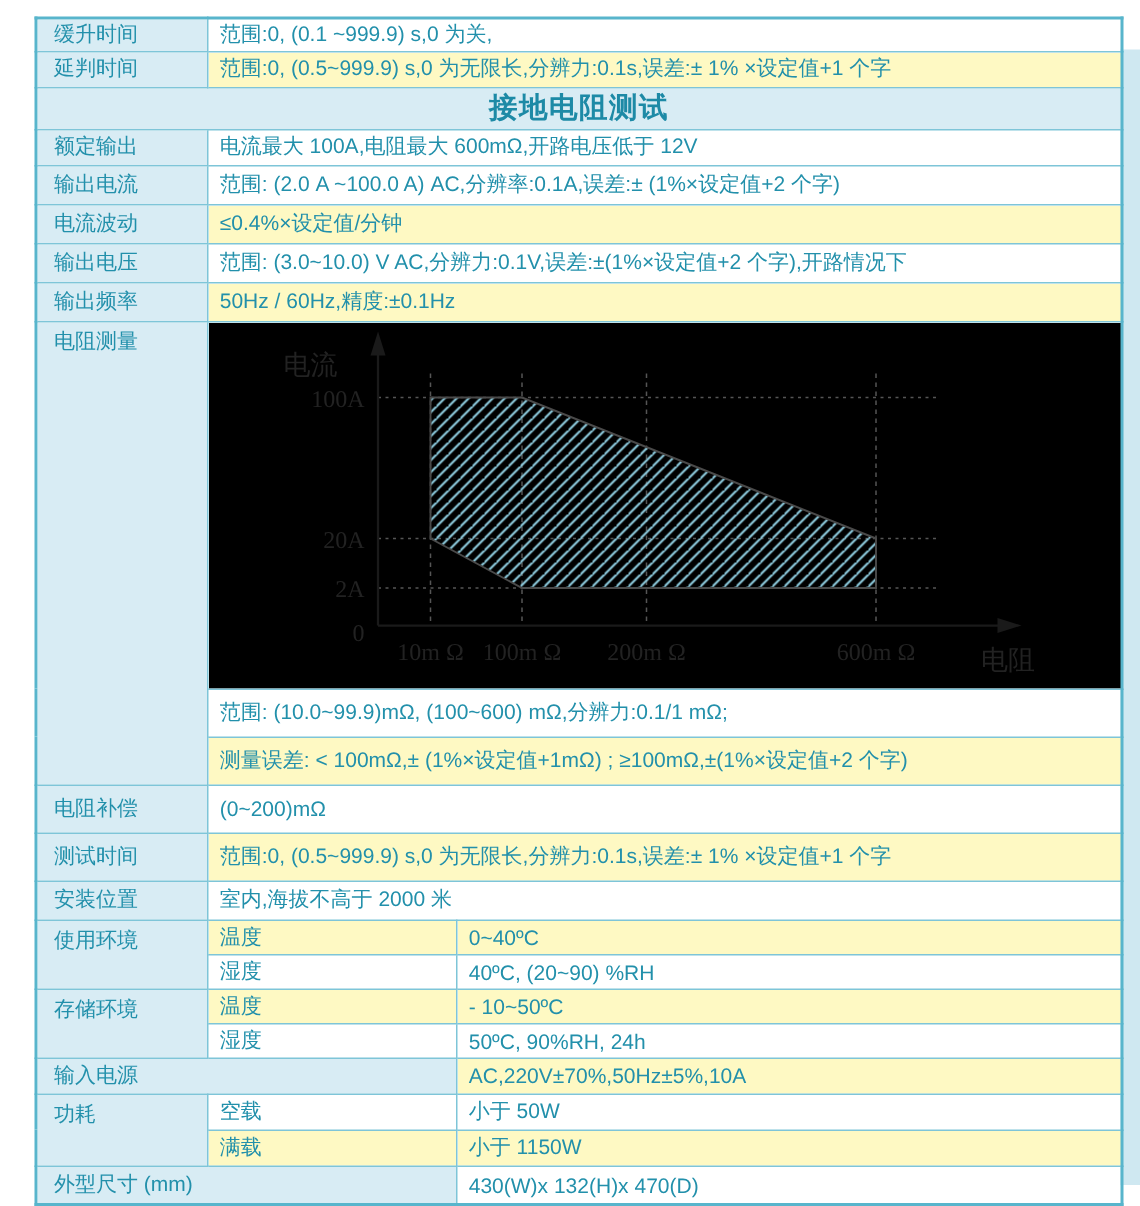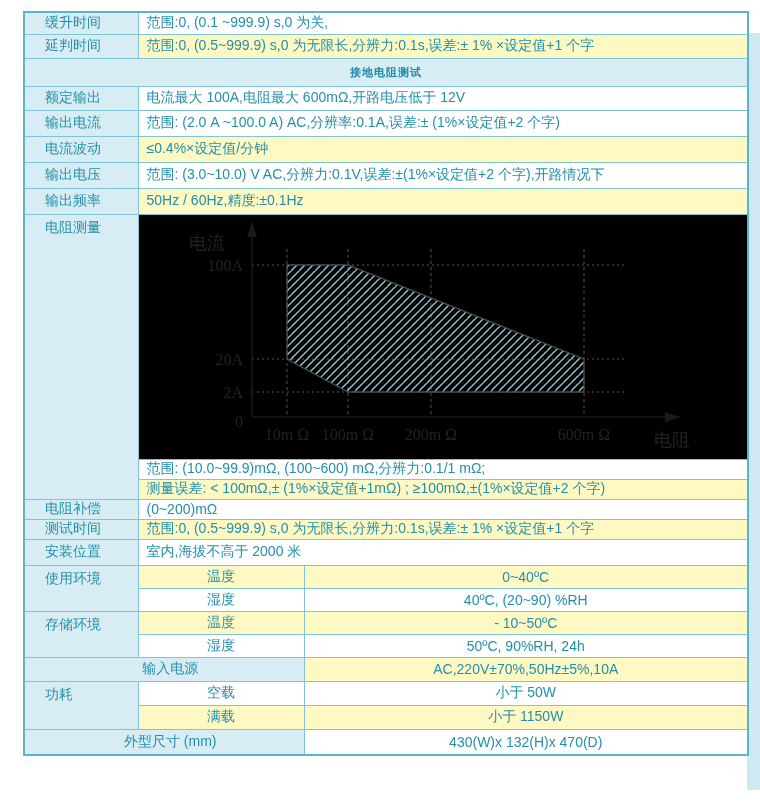--- a/index.html
+++ b/index.html
@@ -12,30 +12,30 @@
     position:absolute;left:23px;top:11px;width:724px;
     border-collapse:collapse;table-layout:fixed;
     border:2px solid #58b5cc;
   }
   td{
     border:1px solid #7ec5d8;
     font-size:14px;color:#2290ab;
     padding:0 8px;overflow:hidden;white-space:nowrap;
     vertical-align:middle;
   }
-  td.lbl{background:#d8ecf4;padding-left:20px;}
+  td.lbl{background:#d8ecf4;padding-left:11px;}
   td.shade{background:#fef9c3;}
-  td.center{text-align:center;}
+  td.center{}
   td.top{vertical-align:top;padding-top:4px;margin-left:33px;}
   tr.hdr td{
     background:#d8ecf4;text-align:center;font-weight:bold;
-    font-size:11px;color:#1d8aa6;letter-spacing:1px;
+    font-size:19px;color:#1d8aa6;letter-spacing:1px;
   }
   tr.h22{height:22px}tr.h23{height:23px}tr.h24{height:24px}
-  tr.h26{height:26px}tr.h28{height:28px}tr.h30{height:20px}
+  tr.h26{height:26px}tr.h28{height:28px}tr.h30{height:32px}
   td.chart-cell{padding:0;background:#000000;}
   #chart-svg{display:block;}
 </style>
 </head>
 <body>
 
 <div class="right-strip"></div>
 
 <table class="spec">
   <colgroup>

